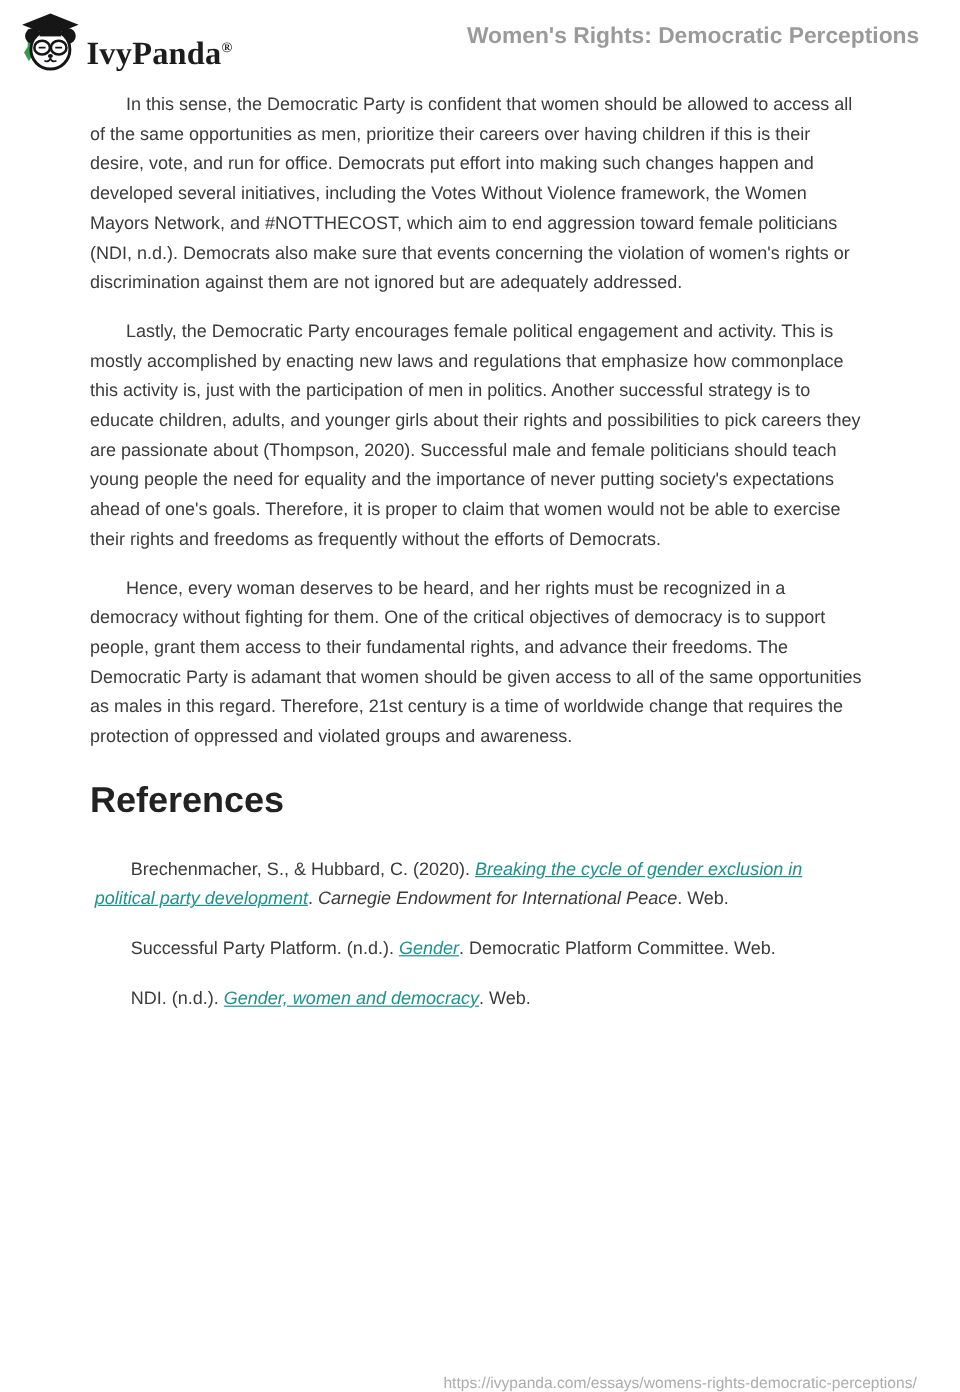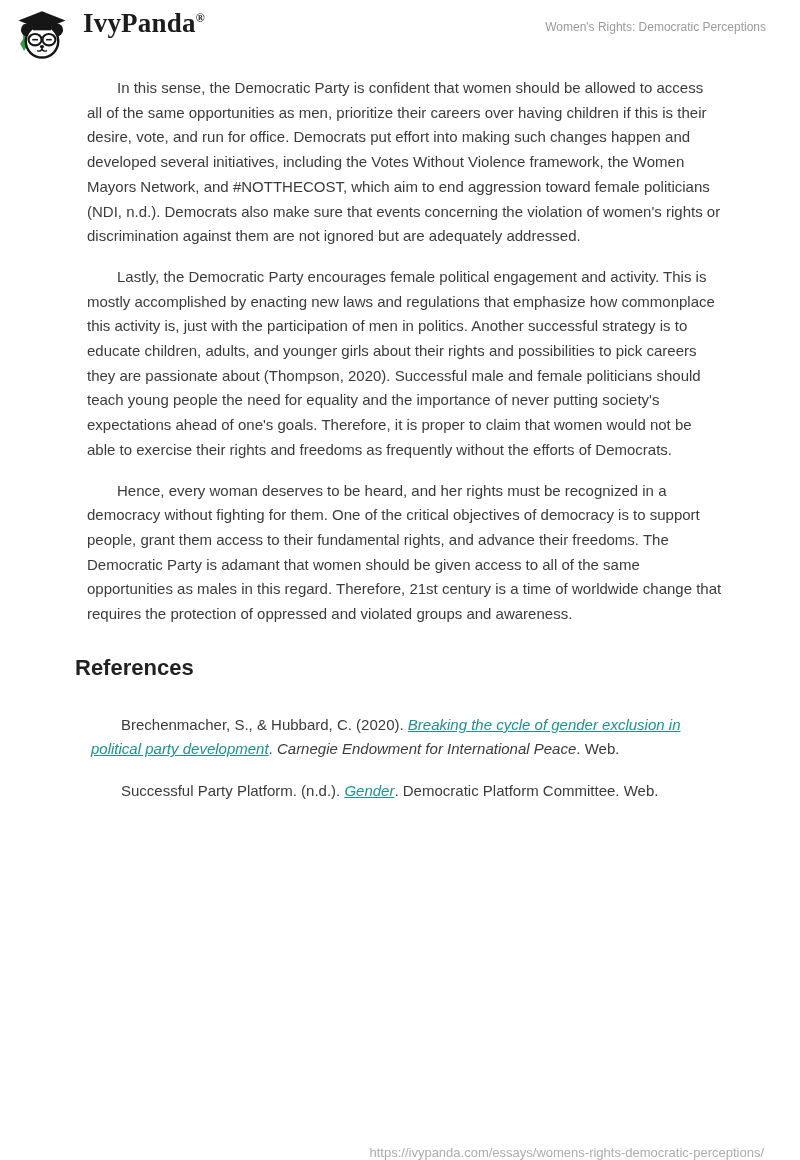--- a/index.html
+++ b/index.html
@@ -14,64 +14,65 @@
     overflow: hidden;
   }
   .page-header {
     display: flex;
     justify-content: space-between;
     align-items: flex-start;
     padding: 8px 34px 0 16px;
   }
   .brand {
     display: flex;
-    align-items: flex-start;
-    gap: 15px;
+    align-items: flex-end;
+    gap: 4px;
   }
   .logo-icon svg { display: block; }
   .brand-name {
     font-family: "Liberation Serif", serif;
     font-weight: 700;
     font-size: 27px;
     color: #1c1c1c;
     letter-spacing: 0.2px;
   }
   .brand-name sup {
     font-size: 12px;
     font-weight: 700;
     vertical-align: super;
   }
   .doc-title {
     margin-top: 12px;
-    font-size: 12px;
+    font-size: 19px;
     color: #9a9a9a;
+    font-weight: bold;
   }
   .content {
     padding: 16px 78px 0 75px;
   }
   .body-par {
     font-size: 15px;
     line-height: 24.7px;
     text-indent: 30px;
-    margin: 0 0 16px 12px;
+    margin: 0 0 16px 0;
     color: #3b3b3b;
     text-align: left;
   }
   .refs-heading {
-    font-size: 22px;
+    font-size: 30px;
     line-height: 30px;
     font-weight: 700;
     color: #222222;
     margin: 26px 0 30px 0;
   }
   .ref {
     font-size: 15px;
     line-height: 24.7px;
     text-indent: 30px;
-    margin: 0 0 17px 16px;
+    margin: 0 0 17px 4px;
     color: #3b3b3b;
   }
   .seg-plain { font-style: normal; }
   .seg-italic { font-style: italic; }
   a.seg-link {
     color: #1e918d;
     font-style: italic;
     text-decoration: underline;
     cursor: pointer;
   }
@@ -115,17 +116,18 @@
 
   <main class="content">
     <p class="body-par">In this sense, the Democratic Party is confident that women should be allowed to access all of the same opportunities as men, prioritize their careers over having children if this is their desire, vote, and run for office. Democrats put effort into making such changes happen and developed several initiatives, including the Votes Without Violence framework, the Women Mayors Network, and #NOTTHECOST, which aim to end aggression toward female politicians (NDI, n.d.). Democrats also make sure that events concerning the violation of women's rights or discrimination against them are not ignored but are adequately addressed.</p>
     <p class="body-par">Lastly, the Democratic Party encourages female political engagement and activity. This is mostly accomplished by enacting new laws and regulations that emphasize how commonplace this activity is, just with the participation of men in politics. Another successful strategy is to educate children, adults, and younger girls about their rights and possibilities to pick careers they are passionate about (Thompson, 2020). Successful male and female politicians should teach young people the need for equality and the importance of never putting society's expectations ahead of one's goals. Therefore, it is proper to claim that women would not be able to exercise their rights and freedoms as frequently without the efforts of Democrats.</p>
     <p class="body-par">Hence, every woman deserves to be heard, and her rights must be recognized in a democracy without fighting for them. One of the critical objectives of democracy is to support people, grant them access to their fundamental rights, and advance their freedoms. The Democratic Party is adamant that women should be given access to all of the same opportunities as males in this regard. Therefore, 21st century is a time of worldwide change that requires the protection of oppressed and violated groups and awareness.</p>
 
     <h1 class="refs-heading">References</h1>
 
     <p class="ref"><span class="seg-plain">Brechenmacher, S., &amp; Hubbard, C. (2020). </span><a class="seg-link">Breaking the cycle of gender exclusion in political party development</a><span class="seg-plain">. </span><span class="seg-italic">Carnegie Endowment for International Peace</span><span class="seg-plain">. Web.</span></p>
     <p class="ref"><span class="seg-plain">Successful Party Platform. (n.d.). </span><a class="seg-link">Gender</a><span class="seg-plain">. Democratic Platform Committee. Web.</span></p>
+    <p class="ref"><span class="seg-plain">NDI. (n.d.). </span><a class="seg-link">Gender, women and democracy</a><span class="seg-plain">. Web.</span></p>
   </main>
 
   <div class="footer-url">https://ivypanda.com/essays/womens-rights-democratic-perceptions/</div>
 
 </div>
 
 </body></html>

